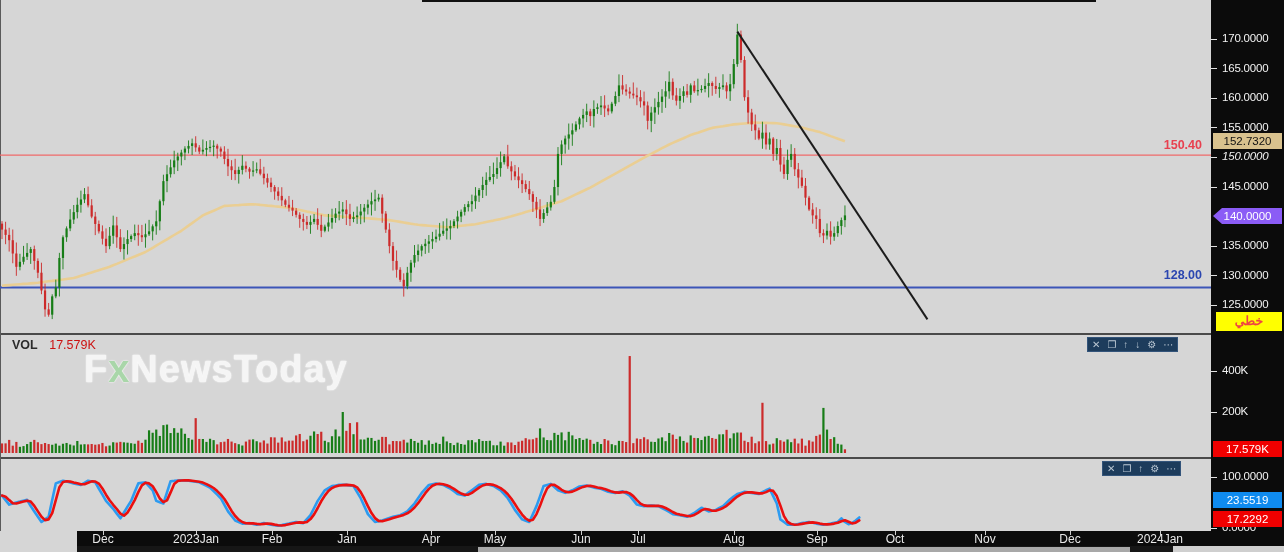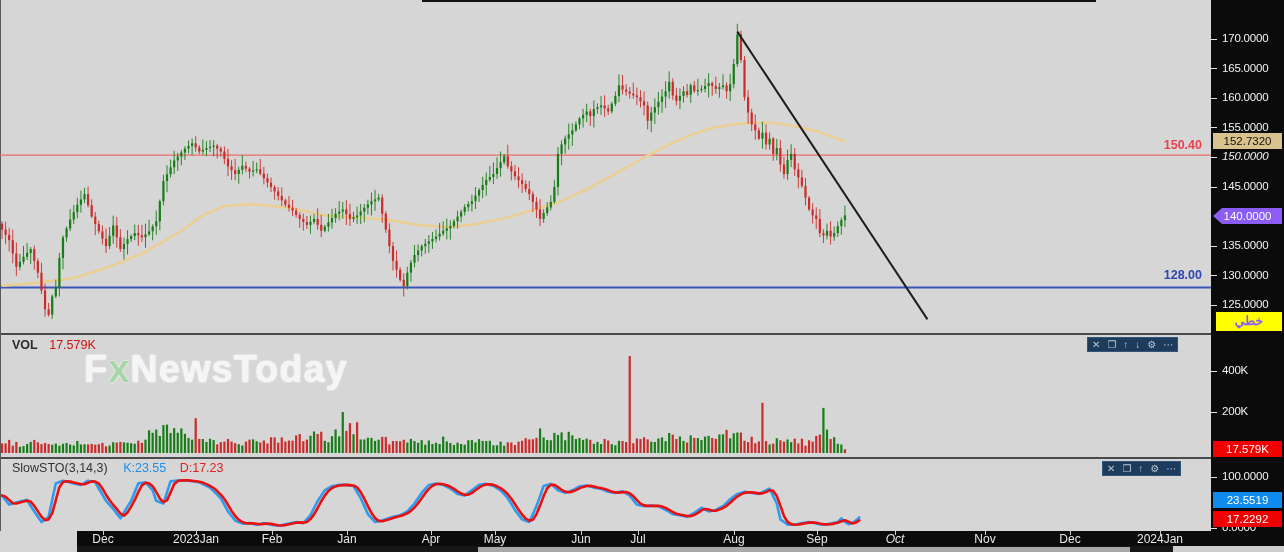--- a/index.html
+++ b/index.html
@@ -18,21 +18,21 @@
   .toolbar{position:absolute;height:15px;background:#1d3c5c;border:1px solid #33547a;display:flex;align-items:center;padding:0 4px;gap:7px;}
   .toolbar span{color:#b9c6d2;font-size:10px;line-height:13px;cursor:pointer;}
   .wm1{position:absolute;left:46px;top:305px;font-size:46px;font-weight:bold;letter-spacing:1px;text-shadow:0 0 2px #ffffff,0 0 1px #ffffff;}
   .wm2{position:absolute;left:84px;top:348px;font-size:38px;font-weight:bold;letter-spacing:1px;text-shadow:0 0 2px #ffffff,0 0 1px #ffffff;}
   .timeaxis{position:absolute;left:77px;top:531px;width:1134px;height:15px;background:#0b0b0b;}
   .month{position:absolute;top:1px;color:#e8e8e8;font-size:12px;transform:translateX(-50%);white-space:nowrap;}
   .mtick{position:absolute;top:0;width:1px;height:4px;background:#cfcfcf;}
   .scroll-track{position:absolute;left:77px;top:546px;width:1096px;height:6px;background:#161616;}
   .scroll-thumb{position:absolute;left:401px;top:1px;width:652px;height:5px;background:#a8a8a8;}
   .scroll-corner{position:absolute;left:1173px;top:546px;width:111px;height:6px;background:#cfcfcf;}
-  .btn-linear{position:absolute;left:1216px;top:312px;width:66px;height:19px;background:#ffff00;color:#8b5cf6;font-size:12.5px;font-weight:bold;text-align:center;line-height:19px;cursor:pointer;}
+  .btn-linear{position:absolute;left:1216px;top:312px;width:66px;height:19px;background:#ffff00;color:#ef4444;font-size:12.5px;font-weight:bold;text-align:center;line-height:19px;cursor:pointer;}
   svg{position:absolute;left:0;top:0;}
 </style>
 </head>
 <body>
 
 <div class="stage">
 
   <div class="topline"></div>
   <div class="divider" style="top:333px"></div>
   <div class="divider" style="top:457px"></div>
@@ -760,25 +760,20 @@
   </div>
 
   <div class="hline-label" style="right:82px;top:138px;color:#e8404f">150.40</div>
   <div class="hline-label" style="right:82px;top:268px;color:#2b46b0">128.00</div>
 
   <div class="legend" style="left:12px;top:338px">
     <span style="color:#2b2b2b;font-weight:bold">VOL</span>
     <span style="color:#cc1111;margin-left:8px">17.579K</span>
   </div>
 
-  <div class="legend" style="left:12px;top:461px">
-    <span style="color:#333333">SlowSTO(3,14,3)</span>
-    <span style="color:#1f8fe8;margin-left:12px">K:23.55</span>
-    <span style="color:#e02020;margin-left:10px">D:17.23</span>
-  </div>
 
   <div id="volToolbar" class="toolbar" style="left:1087px;top:337px">
       <span>✕</span>
       <span>❐</span>
       <span>↑</span>
       <span>↓</span>
       <span>⚙</span>
       <span>⋯</span>
     </div>
   <div id="stoToolbar" class="toolbar" style="left:1102px;top:461px">
@@ -846,21 +841,21 @@
       <div class="month" style="left: 418px;">May</div>
       <div class="mtick" style="left: 504px;"></div>
       <div class="month" style="left: 504px;">Jun</div>
       <div class="mtick" style="left: 561px;"></div>
       <div class="month" style="left: 561px;">Jul</div>
       <div class="mtick" style="left: 657px;"></div>
       <div class="month" style="left: 657px;">Aug</div>
       <div class="mtick" style="left: 740px;"></div>
       <div class="month" style="left: 740px;">Sep</div>
       <div class="mtick" style="left: 818px;"></div>
-      <div class="month" style="left: 818px; font-style: italic;">Oct</div>
+      <div class="month" style="left: 818px;">Oct</div>
       <div class="mtick" style="left: 908px;"></div>
       <div class="month" style="left: 908px;">Nov</div>
       <div class="mtick" style="left: 993px;"></div>
       <div class="month" style="left: 993px;">Dec</div>
       <div class="mtick" style="left: 1083px;"></div>
       <div class="month" style="left: 1083px;">2024Jan</div>
     </div>
 
   <div class="scroll-track">
     <div class="scroll-thumb"></div>

